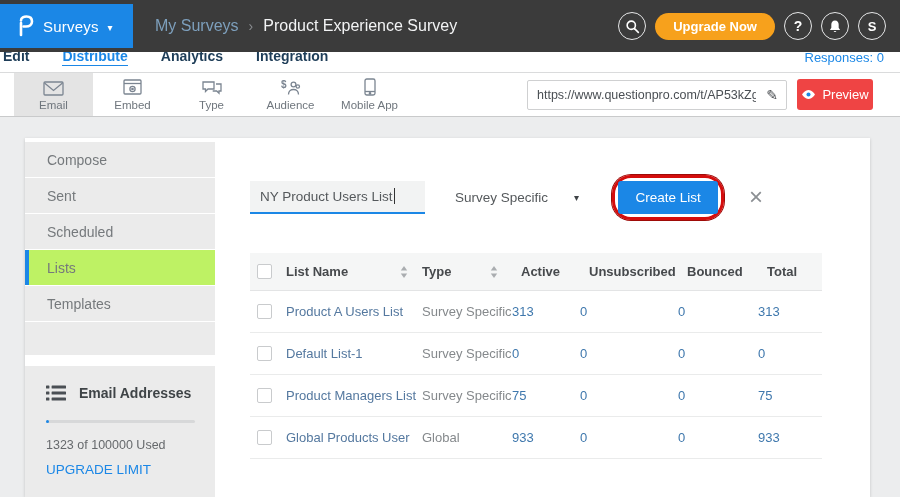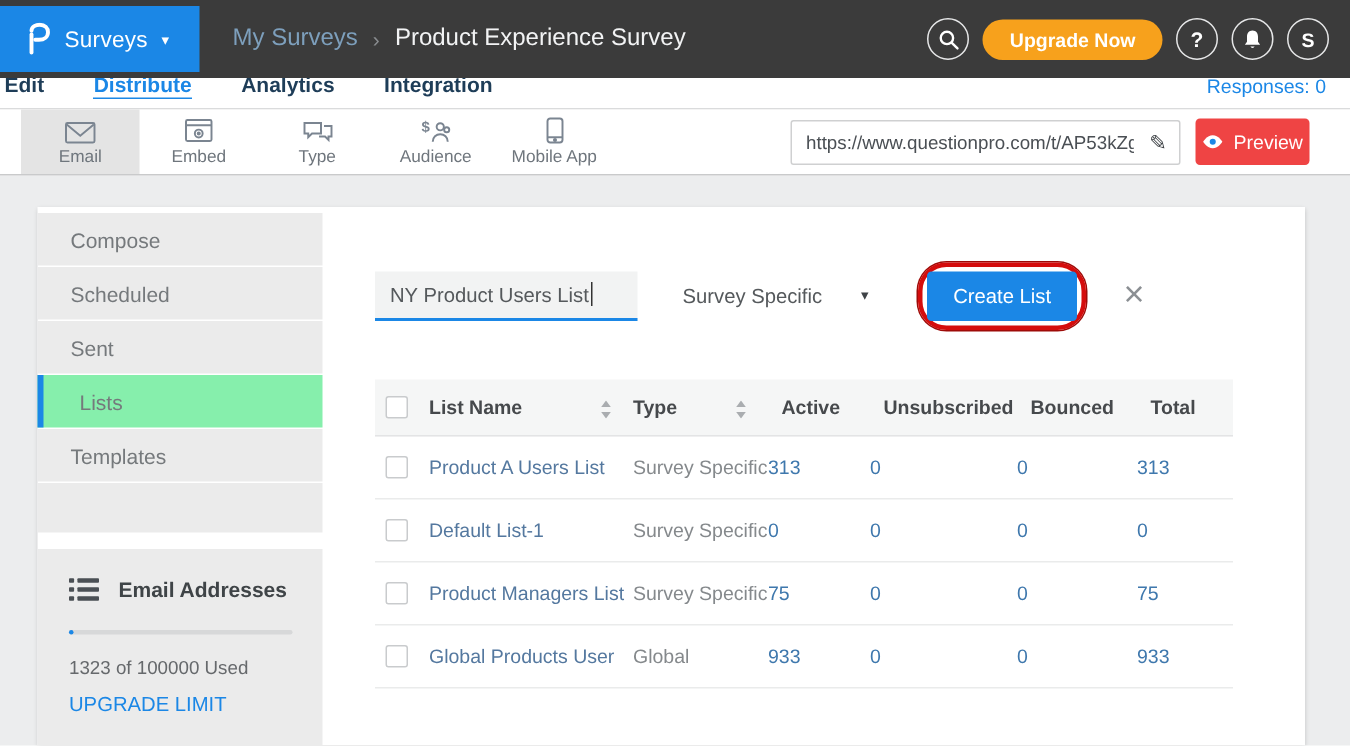--- a/index.html
+++ b/index.html
@@ -36,21 +36,21 @@
   .url-box input { flex:1; border:none; outline:none; background:transparent; font-family:inherit; font-size:12.5px; color:#4a4f54; padding:0 2px 0 9px; min-width:0; }
   .pencil-btn { width:28px; height:28px; border:none; background:transparent; font-size:14px; color:#3f4347; cursor:pointer; }
   .preview-btn { position:absolute; left:797px; top:6px; width:76px; height:31px; border:none; border-radius:3px; background:#ef4444; color:#fff; font-family:inherit; font-size:13px; display:flex; align-items:center; justify-content:center; gap:6px; cursor:pointer; }
 
   
   .card { position:absolute; left:25px; top:138px; width:845px; height:359px; background:#fff; box-shadow:0 1px 3px rgba(0,0,0,.18); display:flex; }
 
   
   .side { width:190px; display:flex; flex-direction:column; padding-top:4px;justify-content:flex-end; }
   .side-item { height:35px; margin-bottom:1px; background:#ebebeb; display:flex; align-items:center; padding-left:22px; font-size:14px; color:#75797c; cursor:pointer; }
-  .side-item.active { background:#86efac; border-left:4px solid #1b87e6; padding-left:24px; }
+  .side-item.active { background:#bef264; border-left:4px solid #1b87e6; padding-left:18px; }
   .side-filler { height:33px; background:#ebebeb; margin-bottom:11px; }
   .email-block { flex:1; background:#ebebeb; padding:19px 20px 0 21px; }
   .email-head { display:flex; align-items:center; gap:13px; margin-bottom:19px; }
   .email-head .title { font-size:14px; font-weight:700; color:#3f4447; }
   .progress-track { height:3px; background:#d7d8d9; border-radius:2px; margin-bottom:15px; position:relative; }
   .progress-fill { position:absolute; left:0; top:0; height:3px; width:2%; background:#1b87e6; border-radius:2px; }
   .usage-text { font-size:12.5px; color:#66696c; margin-bottom:10px; }
   .upgrade-link { font-size:13.5px; color:#1b87e6; cursor:pointer; }
 
   
@@ -62,21 +62,21 @@
   .type-select .sel-label { font-size:13.5px; color:#55595c; }
   .type-select .caret { font-size:10px; color:#3f4347; }
   .annotation-ring { margin-left:33px; border:3px solid #d40d0d; border-radius:19px; padding:3px; box-shadow:inset 0 0 0 1px #fff, 0 0 0 1px #9e0b08; }
   .create-btn { width:100px; height:33px; border:none; border-radius:3px; background:#1b87e6; color:#fff; font-family:inherit; font-size:13.5px; cursor:pointer; display:block; }
   .close-x { margin-left:25px; border:none; background:transparent; font-size:24px; font-weight:400; color:#8b8f93; cursor:pointer; line-height:1; }
 
   
   .list-table { margin-top:39px; width:572px; }
   .t-grid { display:grid; grid-template-columns:36px 136px 90px 68px 98px 80px 1fr; align-items:center; }
   .t-head { height:38px; background:#f5f6f6; border-bottom:1px solid #e3e4e5; }
-  .t-head .col { font-size:13px; font-weight:700; color:#46494c; display:flex; align-items:flex-end; justify-content:space-between; padding-right:14px; }
+  .t-head .col { font-size:13px; font-weight:700; color:#46494c; display:flex; align-items:center; justify-content:space-between; padding-right:14px; }
   .t-head .col.plain { justify-content:flex-start; padding-left:9px; }
   .t-row { height:42px; border-bottom:1px solid #eaebeb; }
   .cb { width:15px; height:15px; border:1px solid #c9cbcd; border-radius:2px; background:#fff; margin-left:7px; cursor:pointer; }
   .cell-name { font-size:13px; color:#54789f; cursor:pointer; }
   .cell-type { font-size:13px; color:#85898c; }
   .cell-num { font-size:13px; color:#3f78ad; text-align:left; }
   .sort-icon { display:inline-flex; cursor:pointer; }
 </style>
 </head>
 <body>
@@ -198,22 +198,22 @@
       </svg>
     </span>
     <span>Preview</span>
   </button>
 </div>
 
 <div class="card">
 
   <div class="side">
     <div class="side-item">Compose</div>
+    <div class="side-item">Sent</div>
     <div class="side-item">Scheduled</div>
-    <div class="side-item">Sent</div>
     <div class="side-item active">Lists</div>
     <div class="side-item">Templates</div>
     <div class="side-filler"></div>
 
     <div class="email-block">
       <div class="email-head">
         <span style="display:flex;">
           <svg width="20" height="16" viewBox="0 0 20 16" fill="#4a4f54">
             <rect x="0" y="0.5" width="3.4" height="3" rx="0.6"></rect>
               <rect x="5.6" y="0.5" width="14.4" height="3" rx="0.6"></rect>

